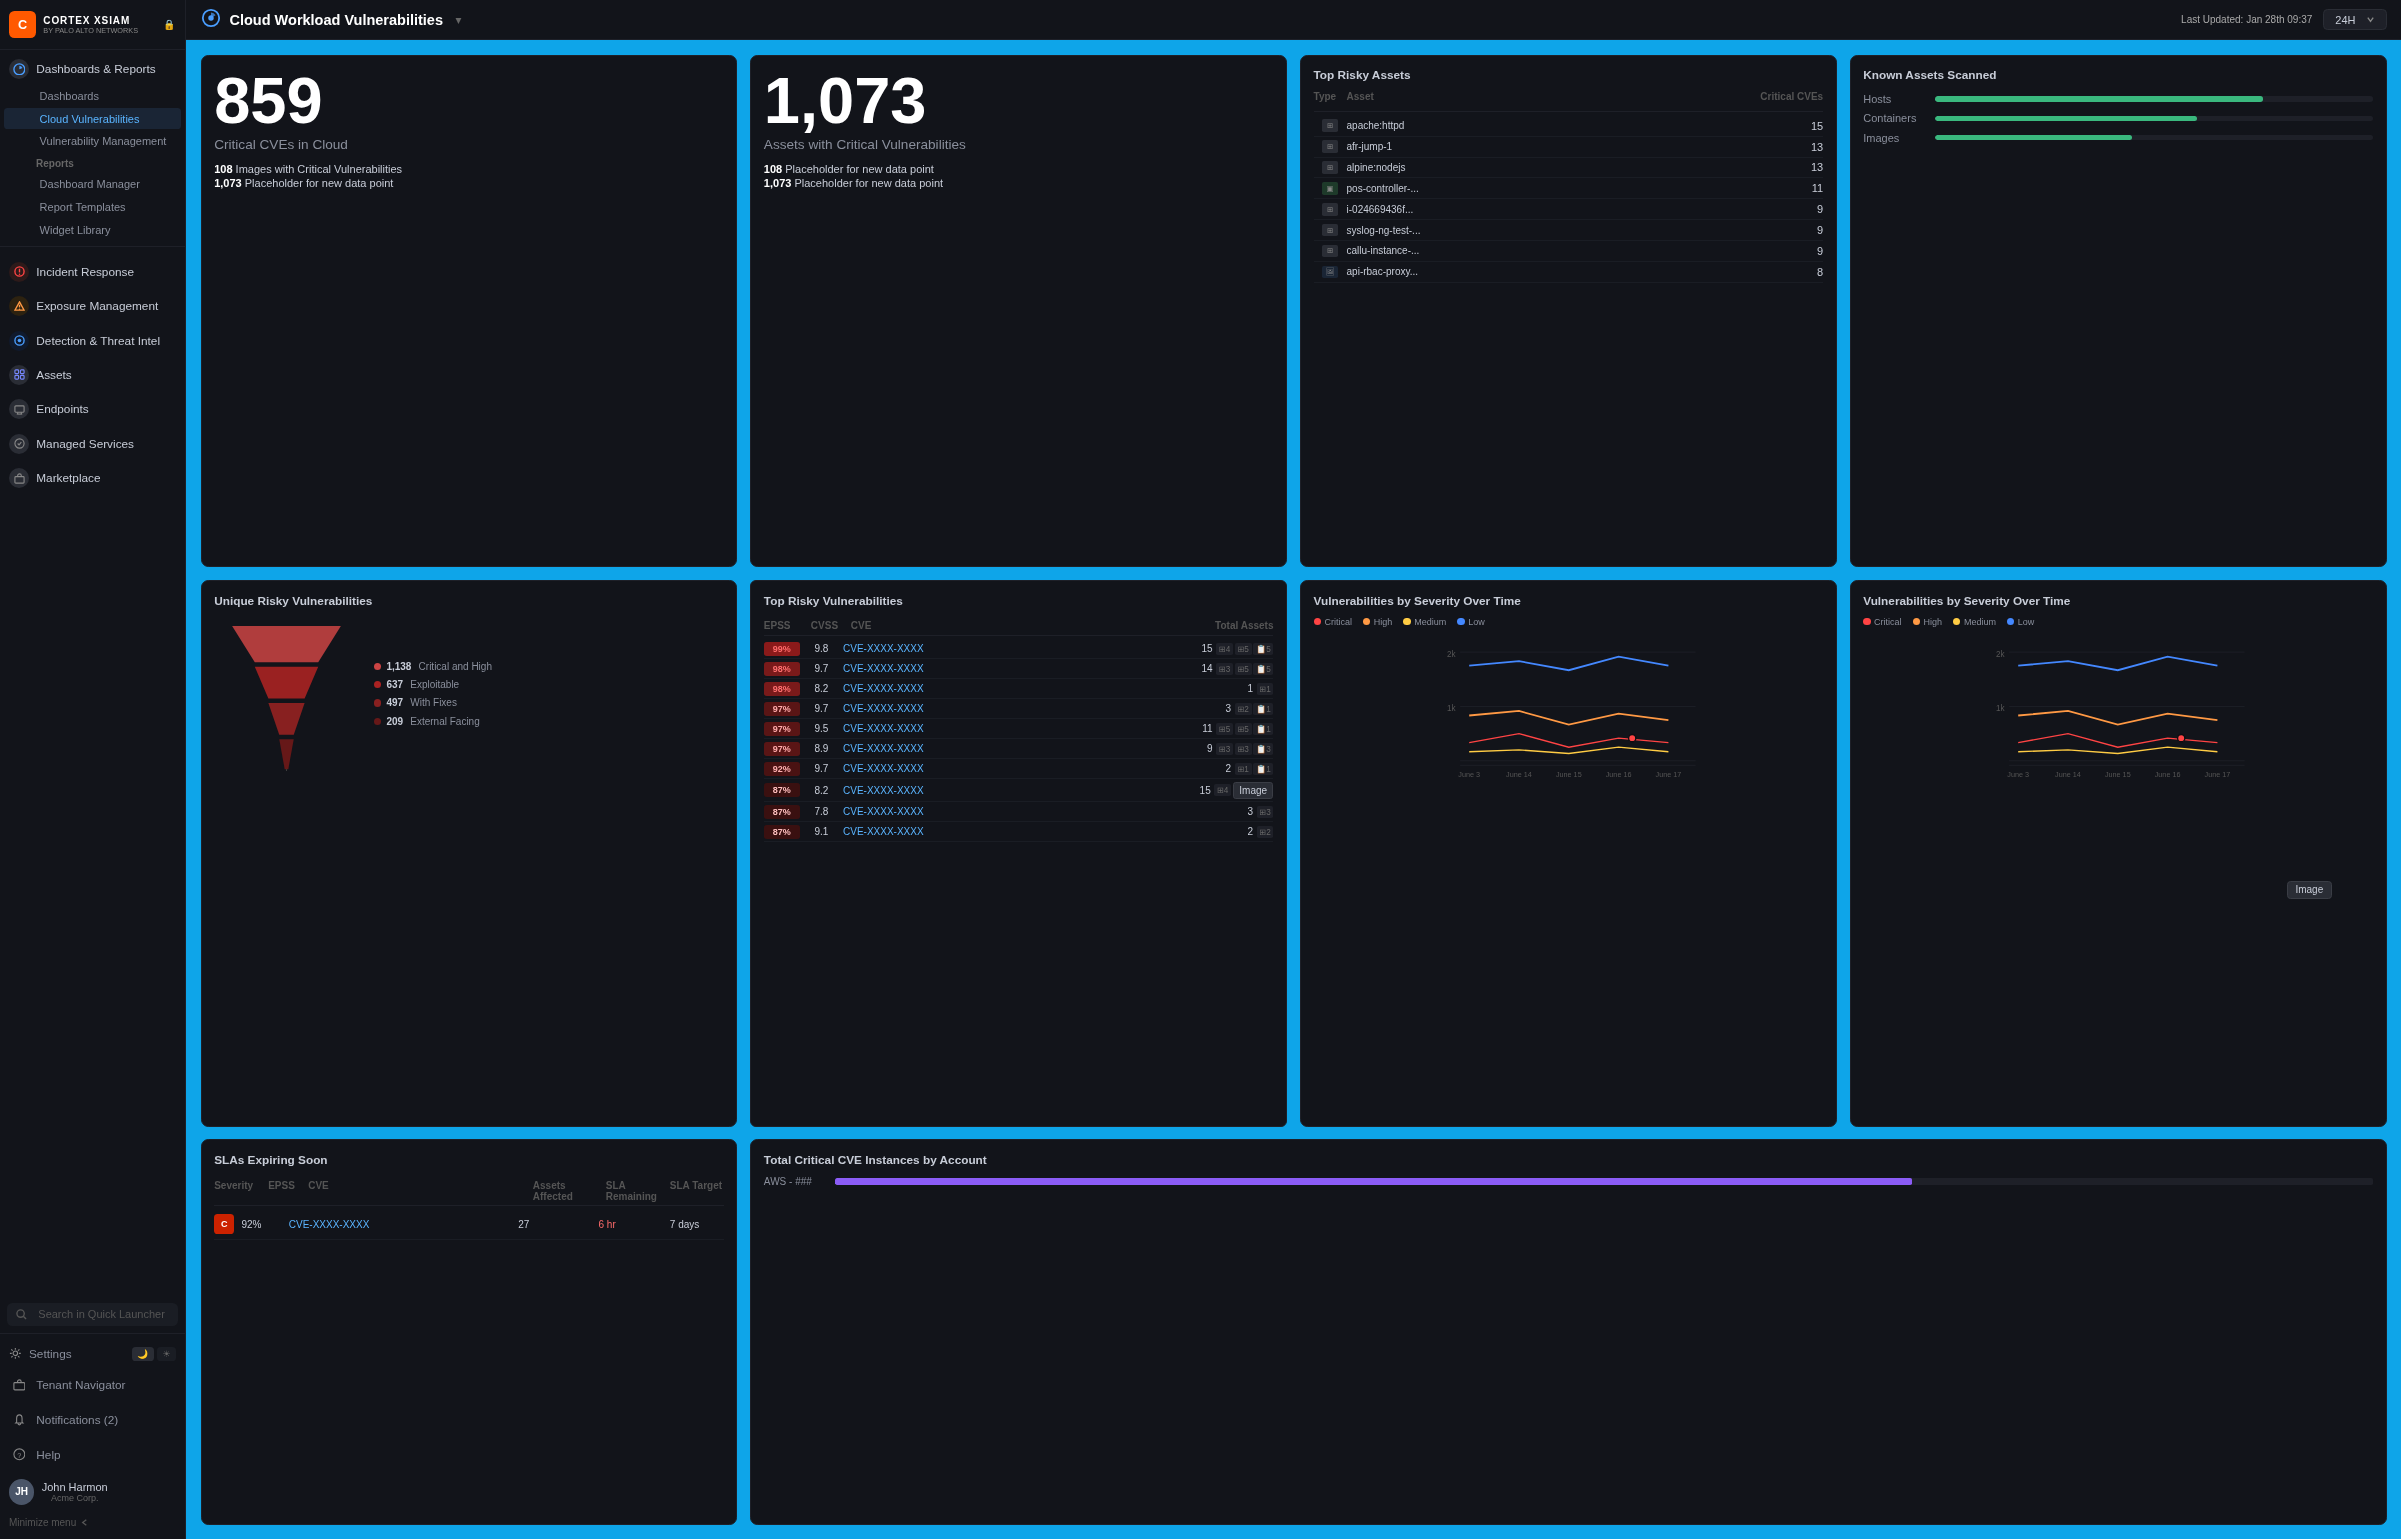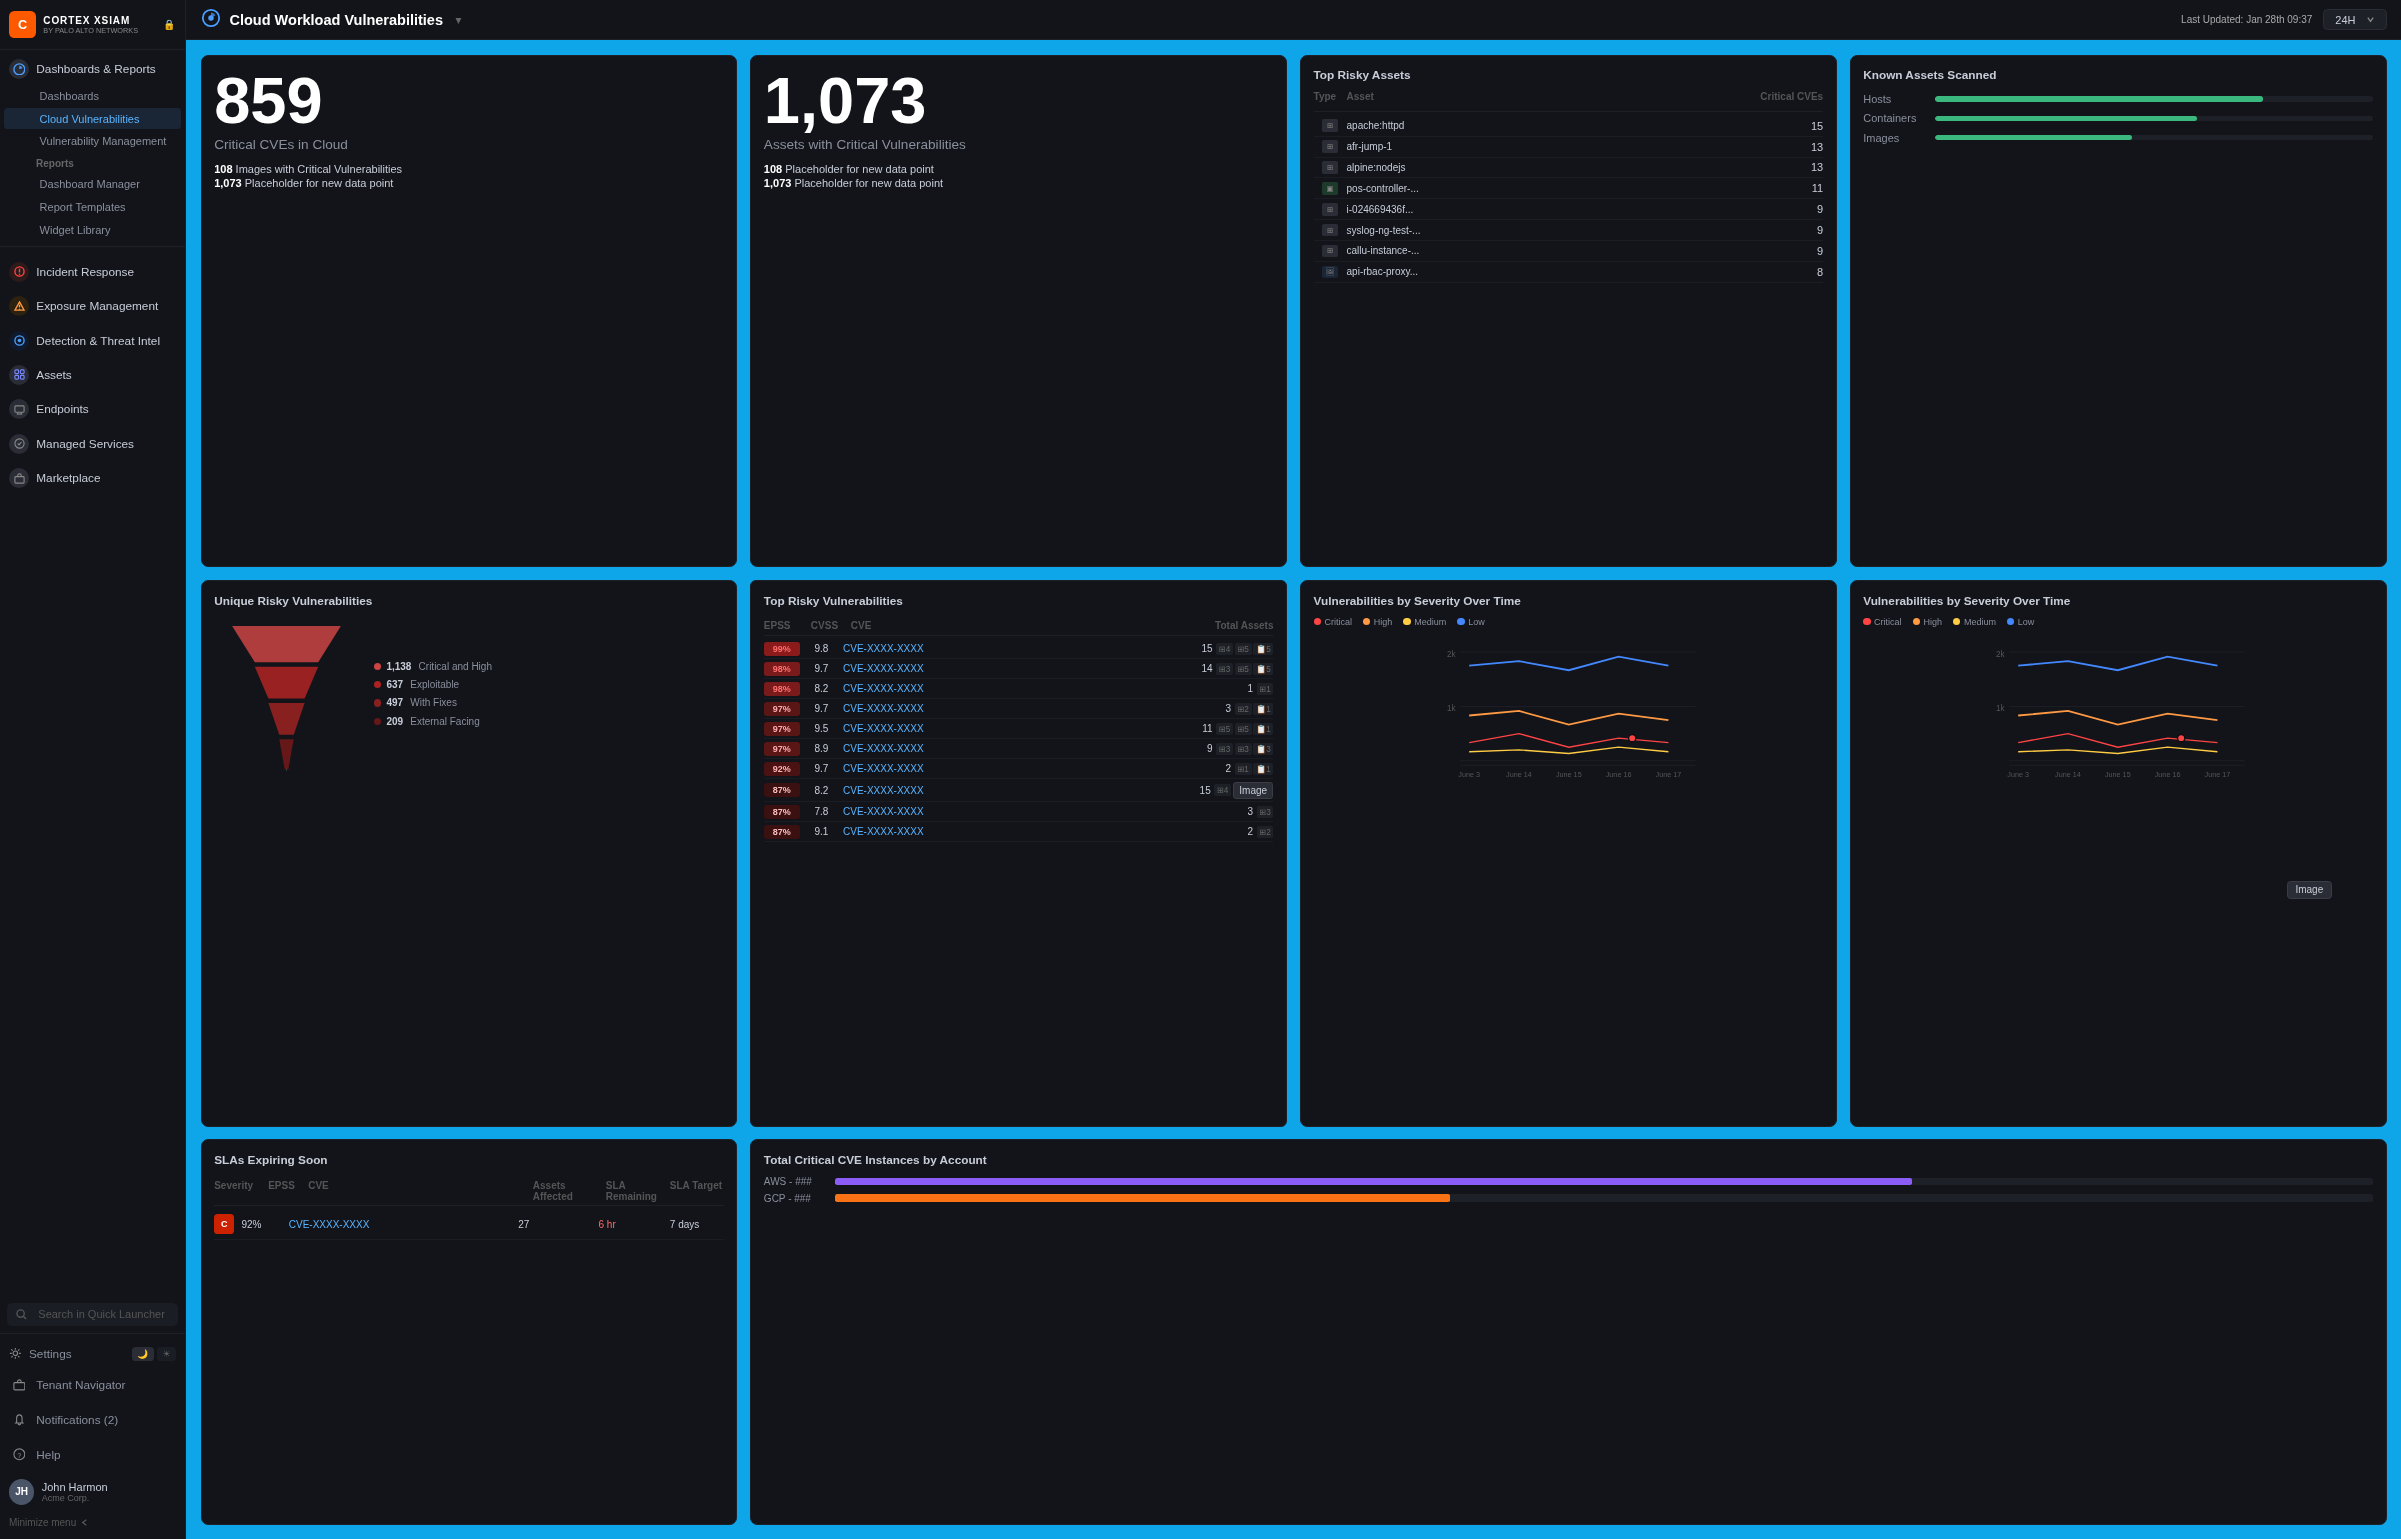--- a/index.html
+++ b/index.html
@@ -94,21 +94,21 @@
       color: #8a8f9c;
     }
     .sidebar-bottom-icon { width: 20px; height: 20px; display: flex; align-items: center; justify-content: center; font-size: 11.8px; }
 
     .settings-row { display: flex; align-items: center; gap: 7.3px; padding: 7.3px 9px; cursor: pointer; color: #8a8f9c; }
     .theme-toggles { display: flex; gap: 3.6px; margin-left: auto; }
     .theme-btn { padding: 1.8px 5.4px; border-radius: 3.6px; font-size: 9px; cursor: pointer; border: none; }
     .theme-btn.moon { background: #2a2d35; color: #aaa; }
     .theme-btn.sun { background: #1a1d24; color: #666; }
 
-    .user-row { display: flex; align-items: center; gap: 7.3px; padding: 7.3px 9px; cursor: pointer; }
+    .user-row { display: flex; align-items: center; gap: 7.3px; padding: 7.3px 9px; cursor: pointer; text-align: center; }
     .user-avatar { width: 25.4px; height: 25.4px; background: #4a5568; border-radius: 50%; display: flex; align-items: center; justify-content: center; font-size: 10px; font-weight: 700; color: #fff; flex-shrink: 0; }
     .user-info { display: flex; flex-direction: column; }
     .user-name { font-size: 11px; color: #c8cdd8; }
     .user-org { font-size: 9px; color: #666; }
 
     .minimize-btn { display: flex; align-items: center; gap: 3.6px; padding: 5.4px 9px; cursor: pointer; color: #555; font-size: 10px; }
 
     
     #main {
       flex: 1;
@@ -854,24 +854,18 @@
       </div>
 
       <div class="total-crit-card" style="grid-column:2/5; grid-row:3;">
         <div class="card-title">Total Critical CVE Instances by Account</div>
         <div class="cve-account-row">
           <span class="account-label">AWS - ###</span>
           <div class="account-bar">
               <div class="account-fill fill-purple" style="width:70%;"></div>
             </div>
         </div>
-        <div class="cve-account-row">
-          <span class="account-label">GCP - ###</span>
-          <div class="account-bar">
-              <div class="account-fill fill-orange" style="width:40%;"></div>
-            </div>
-        </div>
       </div>
 
     </div>
   </div>
 </div>
 
 
 </body></html>

